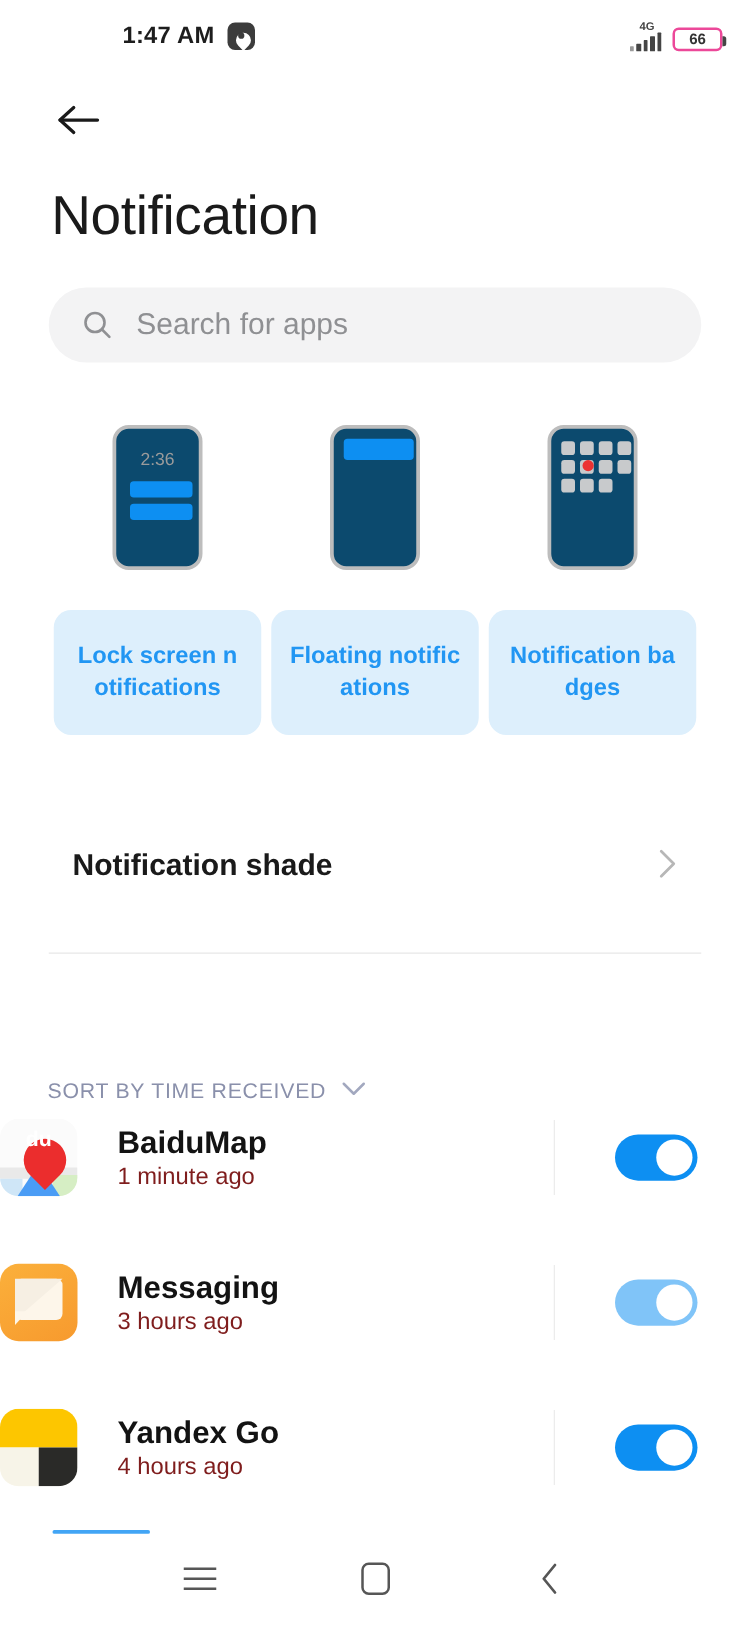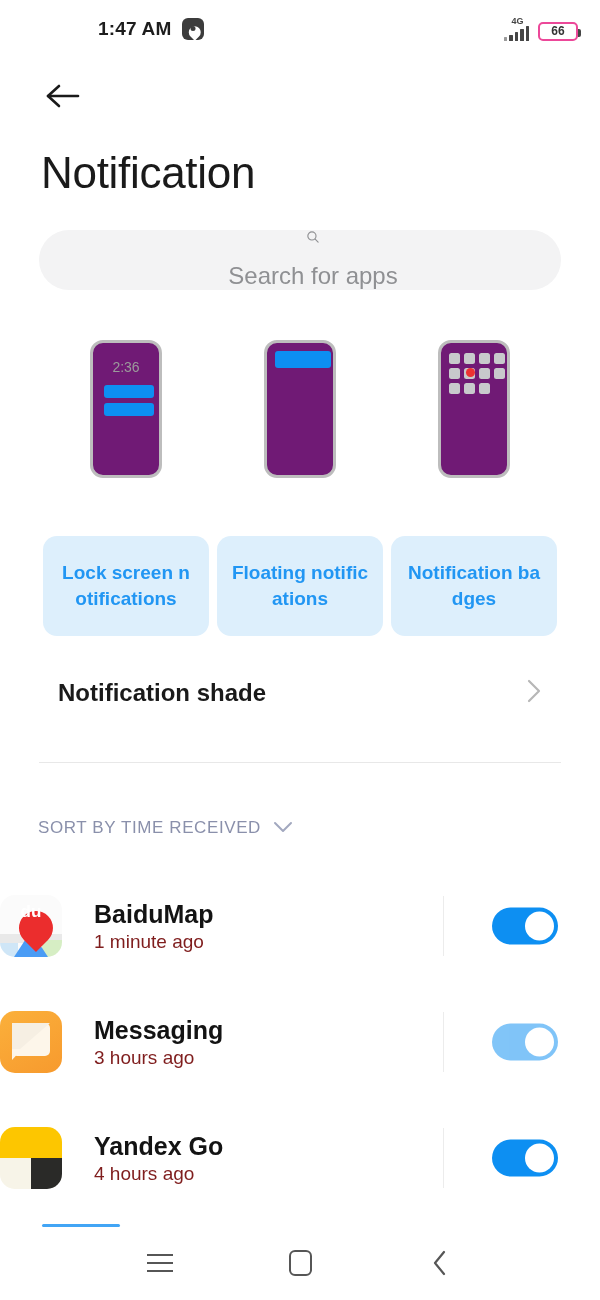--- a/index.html
+++ b/index.html
@@ -58,33 +58,33 @@
   .backbtn svg { display:block; }
   .page-title {
     position:absolute; left:41px; top:148px;
     font-size:44px; font-weight:300; color:#1a1a1a; letter-spacing:-0.3px;
   }
 
   
   .searchbar {
     position:absolute; left:39px; top:230px; width:522px; height:60px;
     background:#f3f3f4; border-radius:30px; display:flex; align-items:center;
-    padding-left:26px; gap:18px; cursor:text;flex-direction:column;
+    padding-left:26px; gap:18px; cursor:text;
   }
   .search-ph { font-size:24px; color:#8f9093; }
 
   
   .phones { position:absolute; left:0; top:340px; width:600px; height:162px; }
   .phone-wrap { position:absolute; width:174px; display:flex; justify-content:center; }
   .phone-wrap.p1 { left:39px; }
   .phone-wrap.p2 { left:213px; }
   .phone-wrap.p3 { left:387px; }
   .phone {
-    width:72px; height:138px; border:3px solid #bdbdbd; border-radius:13px;
-    background:#701a75; position:relative; overflow:hidden;
+    width:72px; height:116px; border:3px solid #bdbdbd; border-radius:13px;
+    background:#0c4a6e; position:relative; overflow:hidden;
   }
   .lk-time {
     position:absolute; top:16px; left:0; width:100%;
     text-align:center; font-size:14px; color:#9b9b9b;
   }
   .lk-bar {
     position:absolute; left:11px; width:50px; height:13px;
     background:#0d8ff2; border-radius:3px;
   }
   .lk-bar.one { top:42px; }
@@ -96,21 +96,21 @@
   .bg-grid {
     position:absolute; left:8px; top:10px; width:58px;
     display:flex; flex-wrap:wrap; gap:4px;
   }
   .bg-cell { width:11px; height:11px; background:#c8cacc; border-radius:2.5px; }
   .bg-dot {
     position:absolute; left:25px; top:25px; width:9px; height:9px;
     border-radius:50%; background:#ec3232;
   }
 
-  .cards { position:absolute; left:0; top:536px; width:532px; height:100px;border-radius:11px; }
+  .cards { position:absolute; left:0; top:488px; width:532px; height:100px;border-radius:11px; }
   .fcard {
     position:absolute; width:166px; height:100px;
     background:#ddeffc; border-radius:14px;
     display:flex; align-items:center; justify-content:center;
     text-align:center; padding:0 14px; cursor:pointer;
   }
   .fcard.c1 { left:43px; }
   .fcard.c2 { left:217px; }
   .fcard.c3 { left:391px; }
   .fcard-label {
@@ -124,21 +124,21 @@
     display:flex; align-items:center; padding:0 58px; cursor:pointer;
   }
   .shade-title { font-size:24px; font-weight:bold; color:#1a1a1a; }
   .shade-chev { margin-left:auto; }
   .divider {
     position:absolute; left:39px; top:762px; width:522px; height:1px; background:#e8e8e8;
   }
 
   
   .sortrow {
-    position:absolute; left:38px; top:812px; height:32px;
+    position:absolute; left:38px; top:857px; height:32px;
     display:flex; align-items:center; gap:12px; cursor:pointer;
   }
   .sort-label {
     font-size:17px; color:#8a90ab; letter-spacing:0.6px;
   }
 
   
   .applist { position:absolute; left:0; top:868px; width:600px; }
   .approw {
     position:relative; height:116px; display:flex; align-items:center;

